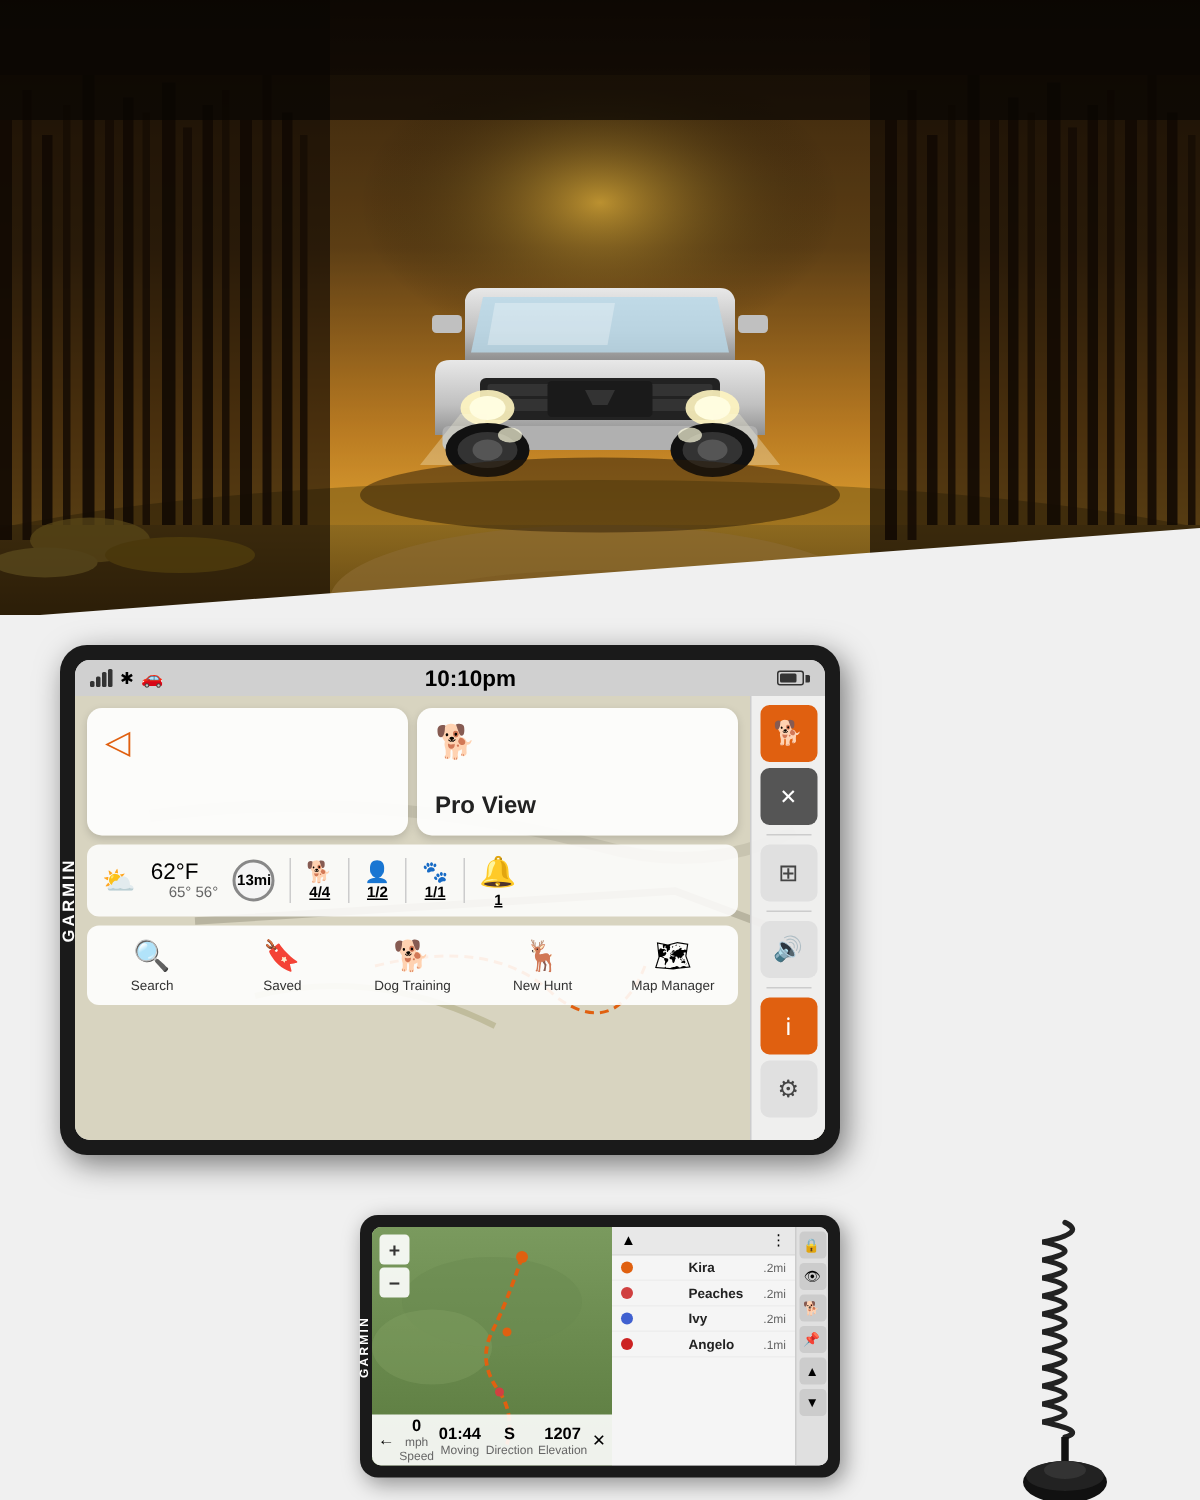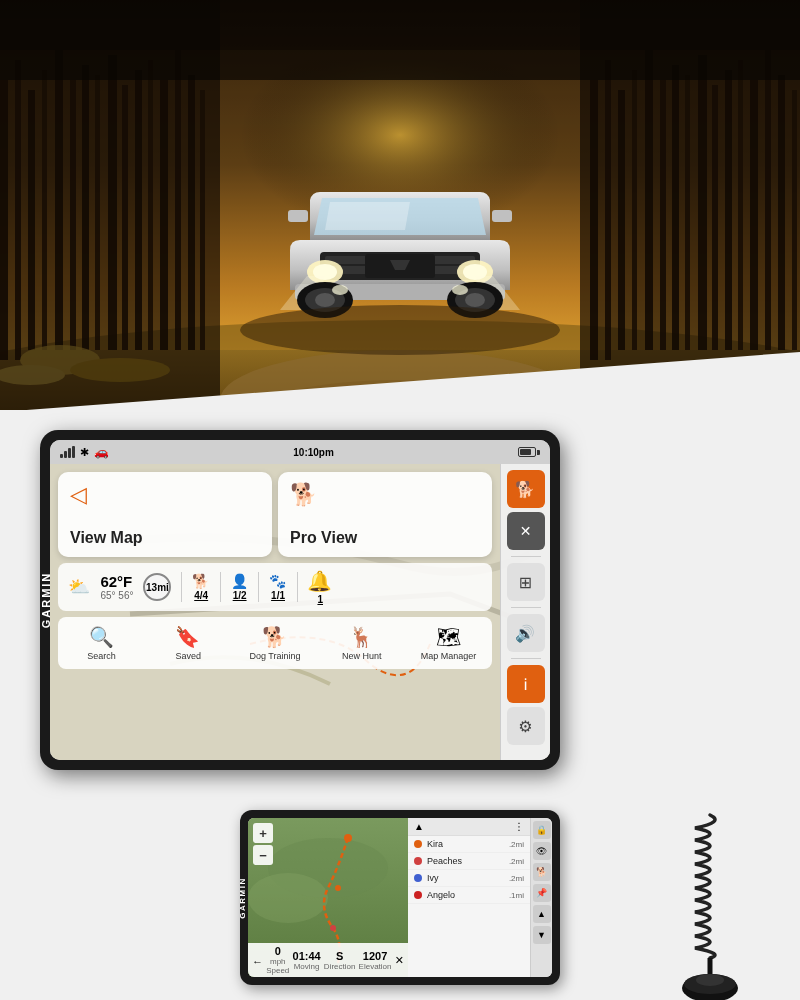--- a/index.html
+++ b/index.html
@@ -78,21 +78,21 @@
       padding: 4px 10px;
       background: #d0d0d0;
       font-size: 11px;
       height: 24px;
     }
     .status-left {
       display: flex;
       align-items: center;
       gap: 5px;
     }
-    .status-center { font-weight: bold; font-size: 10px; }
+    .status-center { font-weight: bold; font-size: 15px; }
     .status-right {
       display: flex;
       align-items: center;
       gap: 4px;
     }
 
     
     .device-content {
       position: absolute;
       top: 24px;
@@ -141,22 +141,22 @@
     .stats-row {
       display: flex;
       align-items: center;
       background: rgba(255,255,255,0.85);
       border-radius: 8px;
       padding: 6px 10px;
       gap: 10px;
       height: 48px;
     }
     .weather-icon { font-size: 18px; }
-    .temp-display { font-size: 15px; font-weight: bold; }
-    .temp-sub { font-size: 10px; color: #666; }
+    .temp-display { font-size: 15px; font-weight: normal; }
+    .temp-sub { font-size: 10px; color: #666; margin-left: 12px; }
     .compass-badge {
       width: 28px; height: 28px;
       border-radius: 50%;
       border: 2px solid #888;
       display: flex; align-items: center; justify-content: center;
       font-size: 10px; font-weight: bold;
       background: #f5f5f5;
     }
     .stat-block {
       display: flex;
@@ -342,21 +342,21 @@
       padding: 3px 6px;
       border-bottom: 1px solid #eee;
       font-size: 9px;
     }
     .dog-dot {
       width: 8px; height: 8px;
       border-radius: 50%;
       margin-right: 5px;
       flex-shrink: 0;
     }
-    .dog-name { font-weight: normal; color: #222; flex: 1; }
+    .dog-name { font-weight: bold; color: #222; flex: 1; margin-left: 32px; }
     .dog-dist { color: #666; font-size: 8px; }
 
     
     .small-sidebar {
       width: 22px;
       background: #e0e0e0;
       display: flex;
       flex-direction: column;
       align-items: center;
       padding: 3px 0;
@@ -605,21 +605,20 @@
         </div>
       </div>
 
       <div class="device-content">
 
         <div class="left-panel">
 
           <div class="top-buttons">
             <div class="nav-btn">
               <span class="nav-btn-icon icon-orange">◁</span>
-              <span class="nav-btn-label">View Map</span>
             </div>
             <div class="nav-btn">
               <span class="nav-btn-icon" style="font-size:22px;color:#d05810;">🐕</span>
               <span class="nav-btn-label">Pro View</span>
             </div>
           </div>
 
           <div class="stats-row">
             <span class="weather-icon">⛅</span>
             <div>

